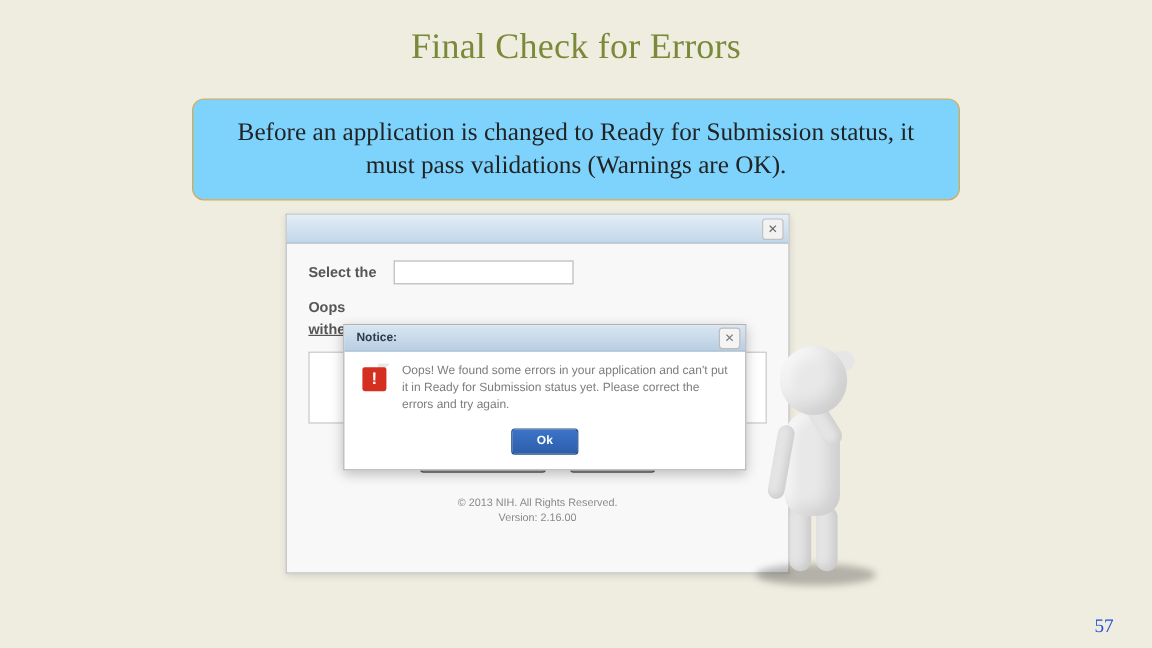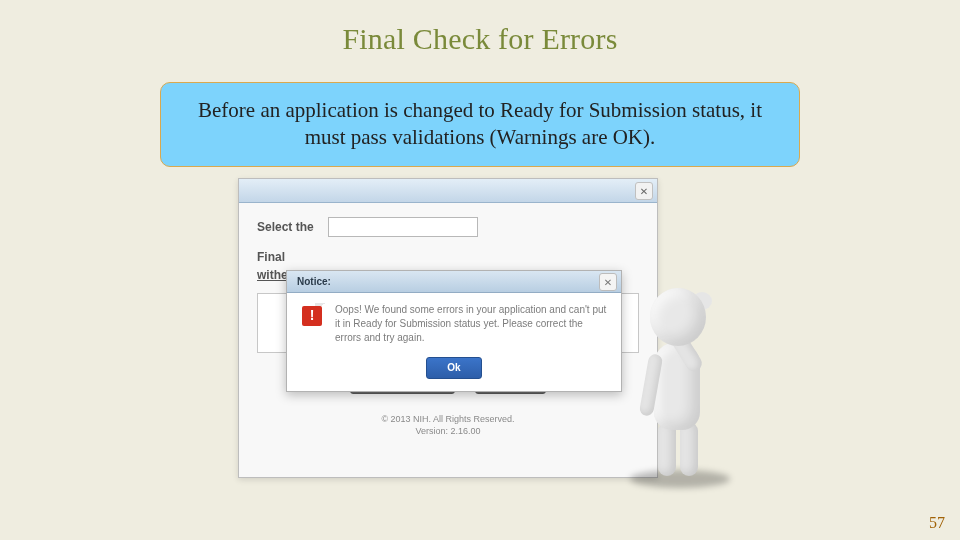--- a/index.html
+++ b/index.html
@@ -240,43 +240,43 @@
     position:absolute; left:54px; top:92px;
     width:14px; height:62px;
     background:#e4e4e4;
     border-radius:7px;
     transform: rotate(10deg);
     box-shadow: inset -3px -2px 6px rgba(0,0,0,0.1);
   }
 
   .page-num {
     position:absolute;
-    right: 15px; bottom: 8px;
+    right: 32px; bottom: 8px;
     font-size: 16px;
-    color: #a16207;
+    color: #1d4ed8;
   }
 </style>
 </head>
 <body>
 
 <h1 class="slide-title">Final Check for Errors</h1>
 
 <div class="callout">Before an application is changed to Ready for Submission status, it must pass validations (Warnings are OK).</div>
 
 <div class="outer-frame">
   <div class="outer-titlebar">
     <div class="outer-close">✕</div>
   </div>
   <div class="outer-body">
     <div class="form-row">
       <span class="form-label">Select the</span>
       <span class="fake-input"></span>
     </div>
     <div class="form-row">
-      <span class="form-label">Final</span><br>
+      <span class="form-label">Oops</span><br>
       <span class="form-label underlined">withe</span>
     </div>
     <div class="textarea-box"></div>
     <div class="outer-buttons">
       <span class="btn-grey">Add comment</span>
       <span class="btn-grey">Cancel</span>
     </div>
     <div class="footer-text">
       <div>© 2013 NIH. All Rights Reserved.</div>
       <div>Version: 2.16.00</div>

